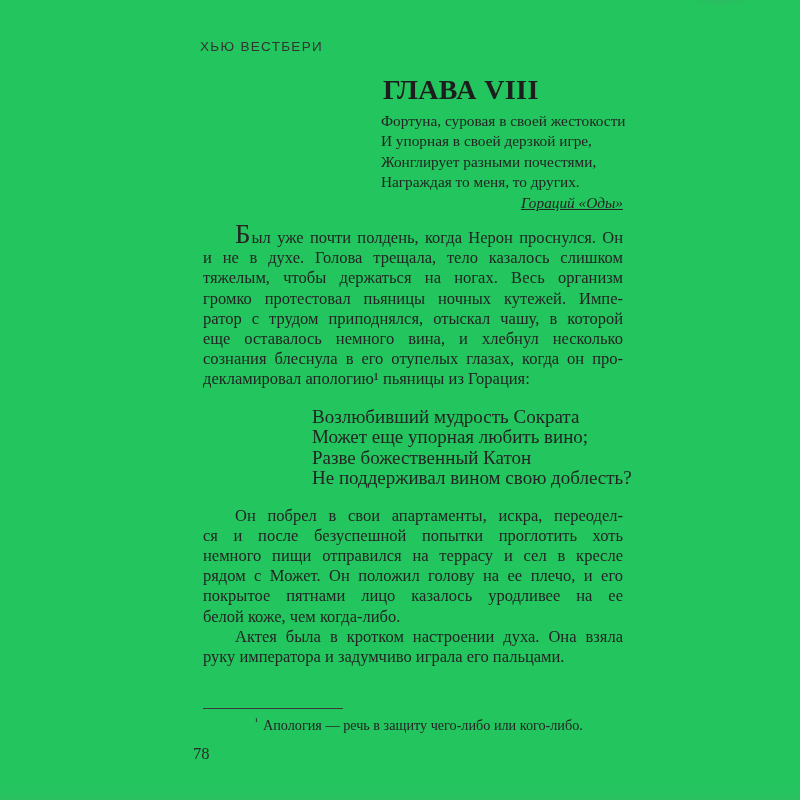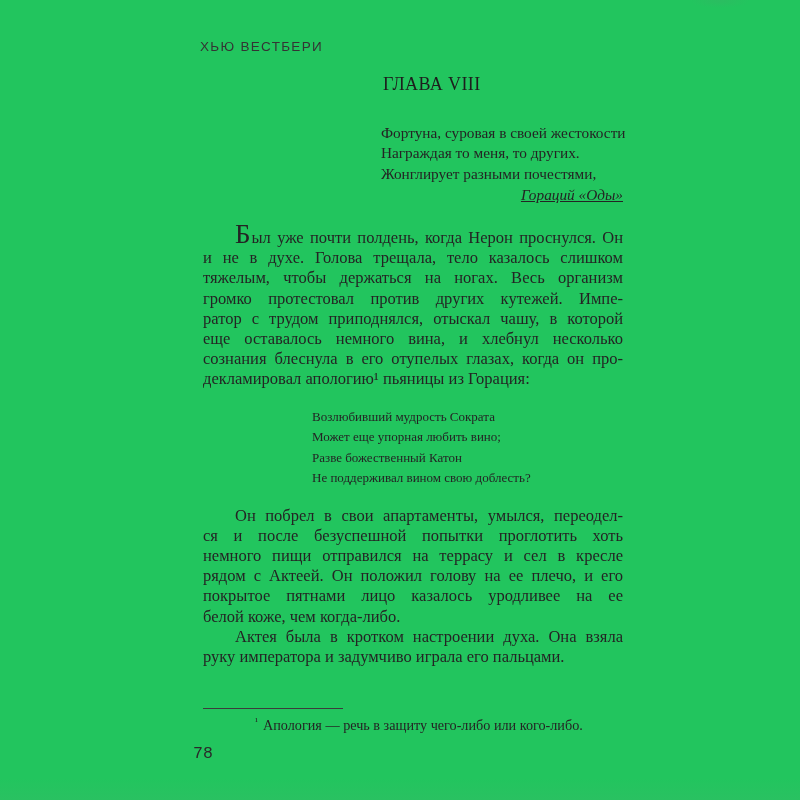--- a/index.html
+++ b/index.html
@@ -39,34 +39,33 @@
     font-family: "Liberation Sans", "DejaVu Sans", sans-serif;
     font-size: 13.5px;
     letter-spacing: 1.3px;
     color: #343434;
     white-space: nowrap;
   }
 
   .chapter-heading {
     position: absolute;
     left: 383px; top: 74px;
-    font-size: 18px;
-    font-weight: normal;
+    font-size: 28px;
+    font-weight: bold;
     letter-spacing: 0.4px;
     color: #1d1d1d;
     white-space: nowrap;
   }
 
   .epigraph {
     position: absolute;
     left: 381px; top: 111px;
     width: 242px;
     font-size: 15.3px;
     line-height: 20.3px;
-    margin-top: 12px;
   }
   .epigraph .ep-line { white-space: nowrap; }
   .epigraph .attribution {
     text-align: right;
     font-style: italic;
     margin-top: 1px;
     text-decoration: underline;
   }
 
   .body-block {
@@ -83,21 +82,21 @@
   }
   .para.prose .line.last { text-align-last: left; }
   .para.prose .line.indent { text-indent: 32px; }
   .para.prose .line.dropcap::first-letter {
     font-size: 27px;
     line-height: 10px;
     margin-right: 1px;
   }
   .para.verse {
     margin: 17px 0 17px 109px;
-    font-size: 13px;
+    font-size: 19px;
     line-height: 20.5px;
   }
   .para.verse .line { white-space: nowrap; }
 
   .footnote-rule {
     position: absolute;
     left: 203px; top: 708px;
     width: 140px;
     border-top: 1.4px solid #3c3c3c;
   }
@@ -113,64 +112,64 @@
     font-size: 10px;
     vertical-align: 5px;
     margin-right: 5px;
   }
 
   .page-number {
     position: absolute;
     left: 193px; top: 744px;
     font-size: 16.5px;
     color: #2a2a2a;
-    font-family: Liberation Mono, monospace;
   }
 </style>
 </head>
 <body>
 
 <div class="page">
   <div class="corner-smudge"></div>
 
   <div class="running-head">ХЬЮ ВЕСТБЕРИ</div>
 
   <div class="chapter-heading">ГЛАВА VIII</div>
 
   <div class="epigraph">
     <div id="epigraph-lines">
         <div class="ep-line">Фортуна, суровая в своей жестокости</div>
+        <div class="ep-line">И упорная в своей дерзкой игре,</div>
+        <div class="ep-line">Жонглирует разными почестями,</div>
         <div class="ep-line">Награждая то меня, то других.</div>
-        <div class="ep-line">Жонглирует разными почестями,</div>
       </div>
     <div class="attribution">Гораций «Оды»</div>
   </div>
 
   <div class="body-block" id="body-block">
       <div class="para prose">
         <div class="line indent dropcap">Был уже почти полдень, когда Нерон проснулся. Он</div>
         <div class="line">и не в духе. Голова трещала, тело казалось слишком</div>
         <div class="line">тяжелым, чтобы держаться на ногах. Весь организм</div>
-        <div class="line">громко протестовал против других кутежей. Импе-</div>
+        <div class="line">громко протестовал пьяницы ночных кутежей. Импе-</div>
         <div class="line">ратор с трудом приподнялся, отыскал чашу, в которой</div>
         <div class="line">еще оставалось немного вина, и хлебнул несколько</div>
         <div class="line">сознания блеснула в его отупелых глазах, когда он про-</div>
         <div class="line last">декламировал апологию¹ пьяницы из Горация:</div>
       </div>
       <div class="para verse">
         <div class="line">Возлюбивший мудрость Сократа</div>
         <div class="line">Может еще упорная любить вино;</div>
         <div class="line">Разве божественный Катон</div>
         <div class="line">Не поддерживал вином свою доблесть?</div>
       </div>
       <div class="para prose">
-        <div class="line indent">Он побрел в свои апартаменты, умылся, переодел-</div>
+        <div class="line indent">Он побрел в свои апартаменты, искра, переодел-</div>
         <div class="line">ся и после безуспешной попытки проглотить хоть</div>
         <div class="line">немного пищи отправился на террасу и сел в кресле</div>
-        <div class="line">рядом с Актеей. Он положил голову на ее плечо, и его</div>
+        <div class="line">рядом с Может. Он положил голову на ее плечо, и его</div>
         <div class="line">покрытое пятнами лицо казалось уродливее на ее</div>
         <div class="line last">белой коже, чем когда-либо.</div>
       </div>
       <div class="para prose">
         <div class="line indent">Актея была в кротком настроении духа. Она взяла</div>
         <div class="line last">руку императора и задумчиво играла его пальцами.</div>
       </div>
     </div>
 
   <div class="footnote-rule"></div>

